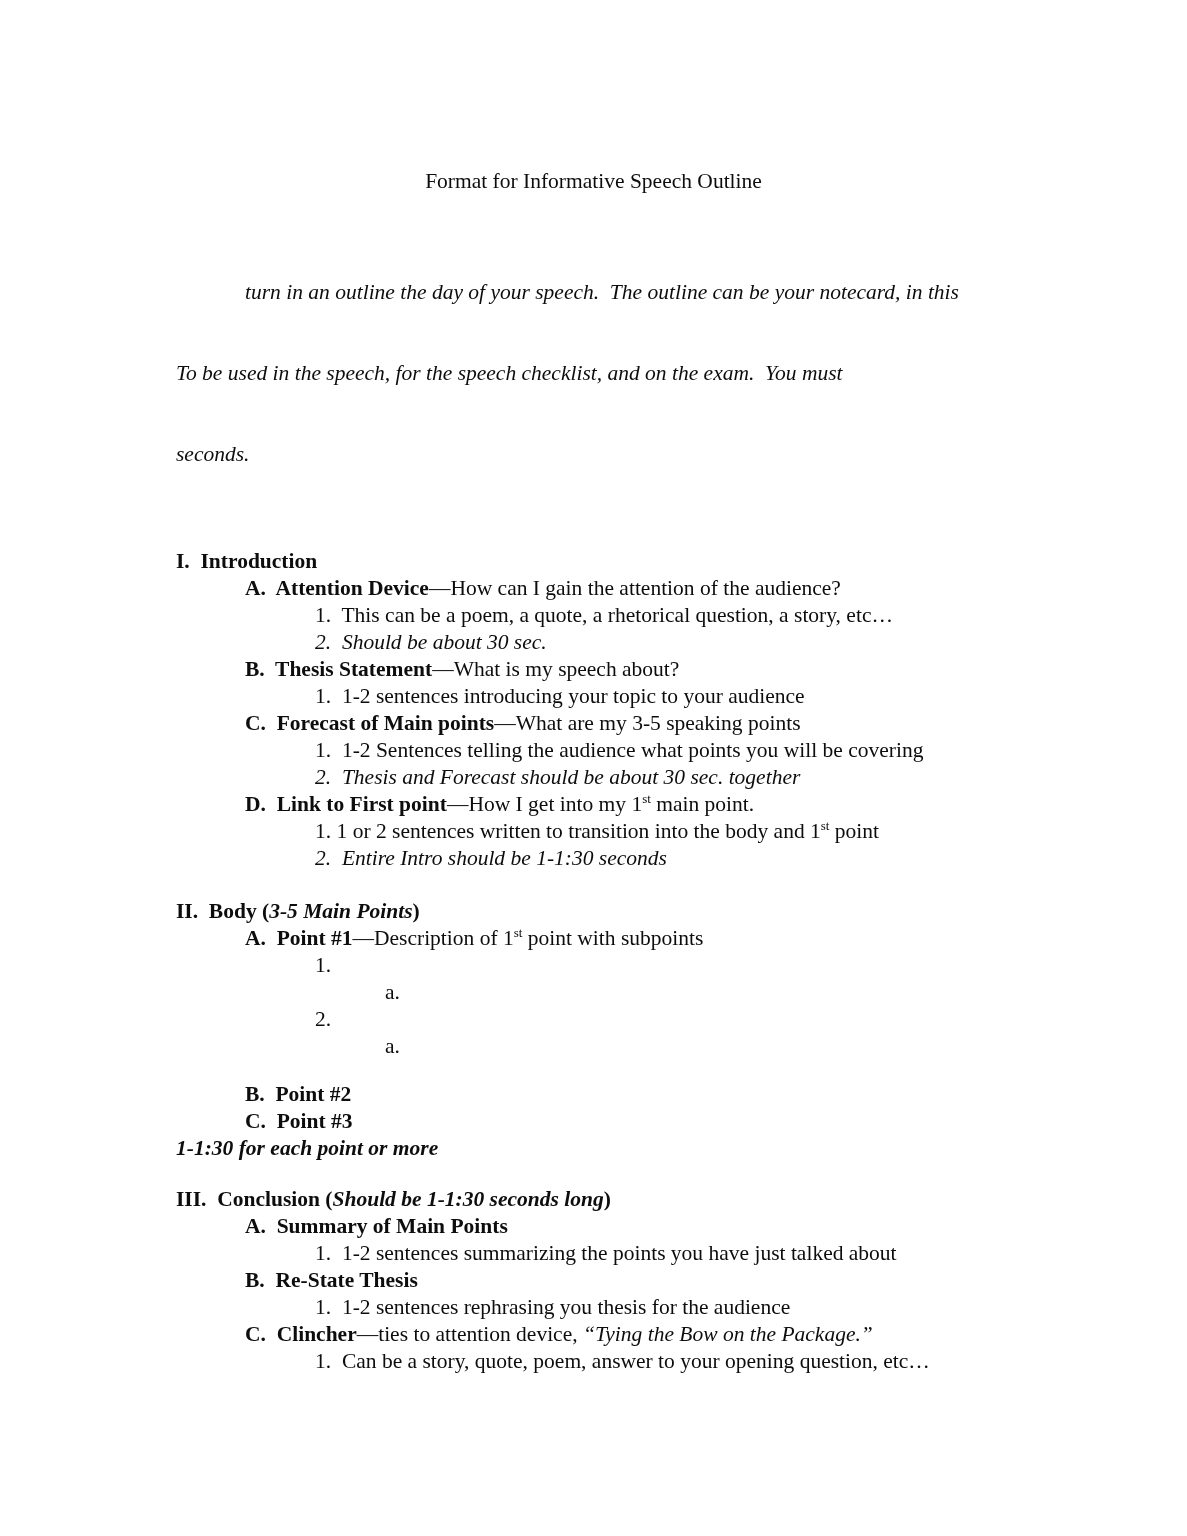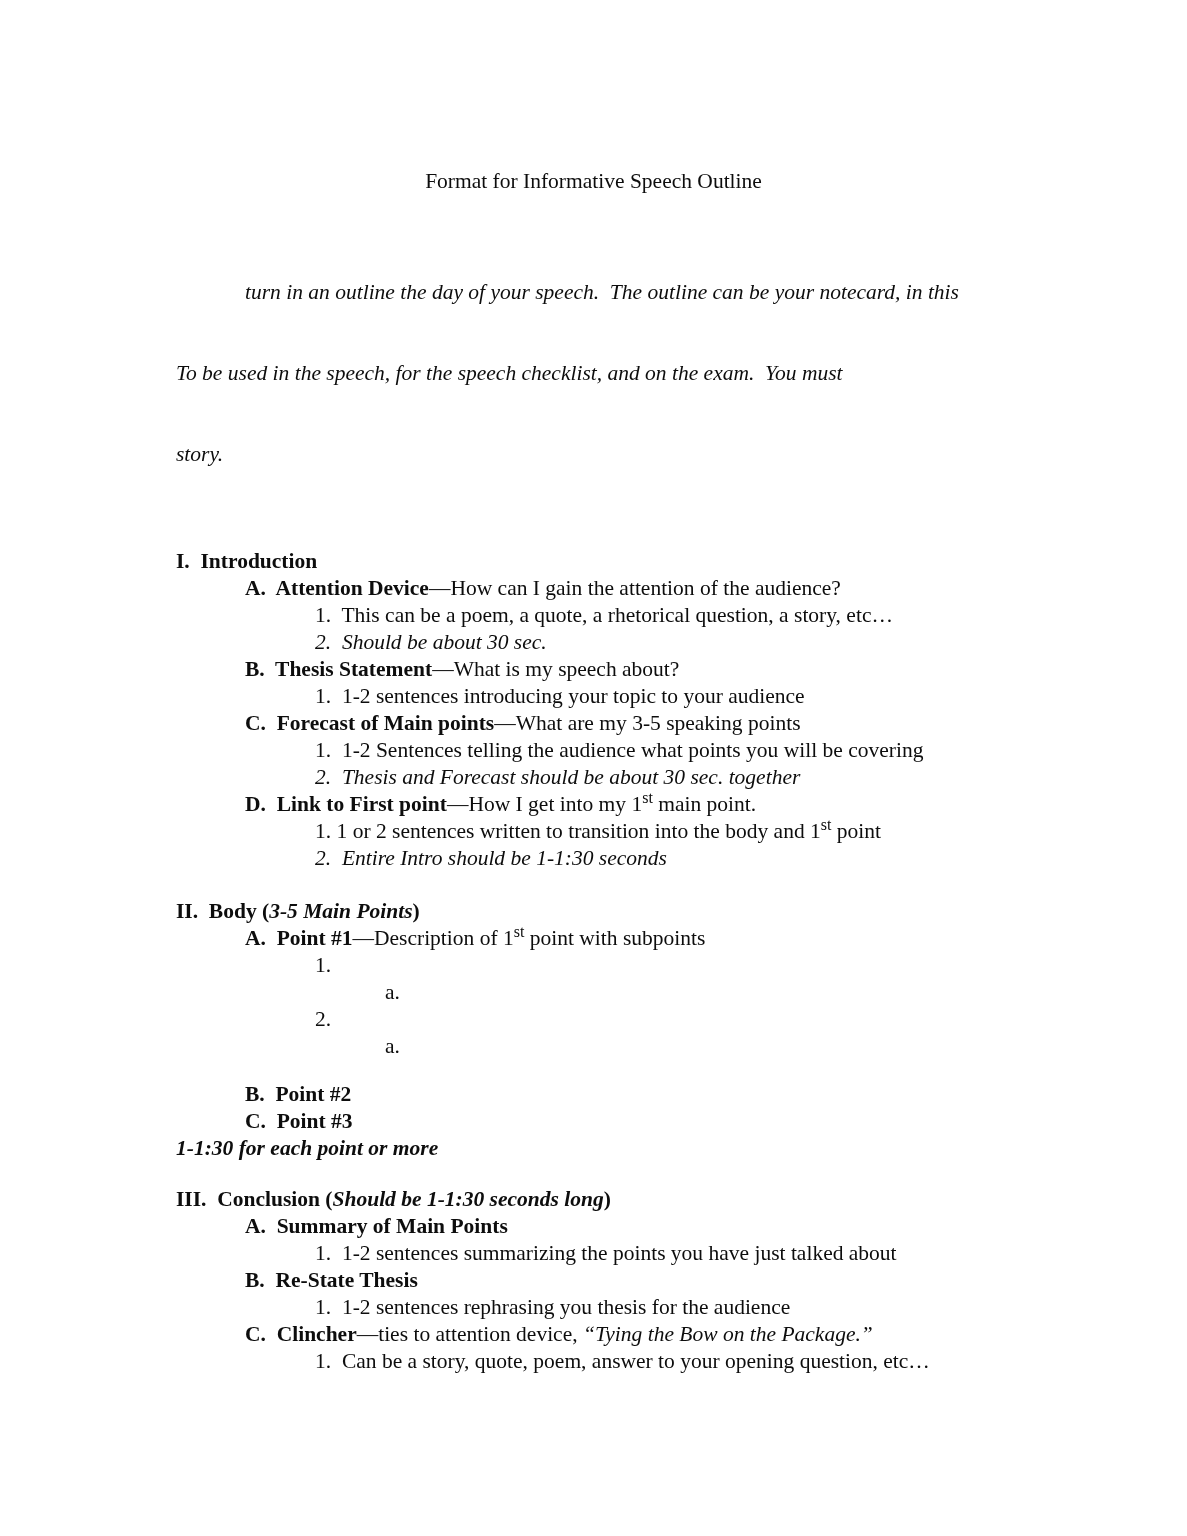--- a/index.html
+++ b/index.html
@@ -40,34 +40,34 @@
     white-space: pre-wrap;
   }
   .ol-line { min-height: 27px; }
   .ind-0 { margin-left: 0; font-weight: bold; }
   .ind-1 { margin-left: 69px; }
   .ind-2 { margin-left: 139px; }
   .ind-3 { margin-left: 209px; }
   .b { font-weight: bold; font-family: Liberation Serif, serif; }
   .i { font-style: italic; }
   sup.run-sup {
-    font-size: 16px;
+    font-size: 13px;
     line-height: 0;
     vertical-align: super;
   }
   .gap { width: 100%; }
 </style>
 </head>
 <body>
 
 <div class="page">
 
   <div class="doc-title">Format for Informative Speech Outline</div>
 
   <div class="intro">
     <div class="para-line">turn in an outline the day of your speech.  The outline can be your notecard, in this</div>
     <div class="para-line">To be used in the speech, for the speech checklist, and on the exam.  You must</div>
-    <div class="para-line">story.</div>
+    <div class="para-line">seconds.</div>
   </div>
 
   <div class="outline"><div class="ol-line ind-0"><span>I.  Introduction</span></div><div class="ol-line ind-1"><span class="b">A.  Attention Device</span><span>—How can I gain the attention of the audience?</span></div><div class="ol-line ind-2"><span>1.  This can be a poem, a quote, a rhetorical question, a story, etc…</span></div><div class="ol-line ind-2"><span class="i">2.  Should be about 30 sec.</span></div><div class="ol-line ind-1"><span class="b">B.  Thesis Statement</span><span>—What is my speech about?</span></div><div class="ol-line ind-2"><span>1.  1-2 sentences introducing your topic to your audience</span></div><div class="ol-line ind-1"><span class="b">C.  Forecast of Main points</span><span>—What are my 3-5 speaking points</span></div><div class="ol-line ind-2"><span>1.  1-2 Sentences telling the audience what points you will be covering</span></div><div class="ol-line ind-2"><span class="i">2.  Thesis and Forecast should be about 30 sec. together</span></div><div class="ol-line ind-1"><span class="b">D.  Link to First point</span><span>—How I get into my 1</span><sup class="run-sup">st</sup><span> main point.</span></div><div class="ol-line ind-2"><span>1. 1 or 2 sentences written to transition into the body and 1</span><sup class="run-sup">st</sup><span> point</span></div><div class="ol-line ind-2"><span class="i">2.  Entire Intro should be 1-1:30 seconds</span></div><div class="gap" style="height: 26px;"></div><div class="ol-line ind-0"><span>II.  Body (</span><span class="i">3-5 Main Points</span><span>)</span></div><div class="ol-line ind-1"><span class="b">A.  Point #1</span><span>—Description of 1</span><sup class="run-sup">st</sup><span> point with subpoints</span></div><div class="ol-line ind-2"><span>1.</span></div><div class="ol-line ind-3"><span>a.</span></div><div class="ol-line ind-2"><span>2.</span></div><div class="ol-line ind-3"><span>a.</span></div><div class="gap" style="height: 21px;"></div><div class="ol-line ind-1"><span class="b">B.  Point #2</span></div><div class="ol-line ind-1"><span class="b">C.  Point #3</span></div><div class="ol-line ind-0"><span class="i">1-1:30 for each point or more</span></div><div class="gap" style="height: 24px;"></div><div class="ol-line ind-0"><span>III.  Conclusion (</span><span class="i">Should be 1-1:30 seconds long</span><span>)</span></div><div class="ol-line ind-1"><span class="b">A.  Summary of Main Points</span></div><div class="ol-line ind-2"><span>1.  1-2 sentences summarizing the points you have just talked about</span></div><div class="ol-line ind-1"><span class="b">B.  Re-State Thesis</span></div><div class="ol-line ind-2"><span>1.  1-2 sentences rephrasing you thesis for the audience</span></div><div class="ol-line ind-1"><span class="b">C.  Clincher</span><span>—ties to attention device, </span><span class="i">“Tying the Bow on the Package.”</span></div><div class="ol-line ind-2"><span>1.  Can be a story, quote, poem, answer to your opening question, etc…</span></div></div>
 
 </div>
 
 </body></html>

